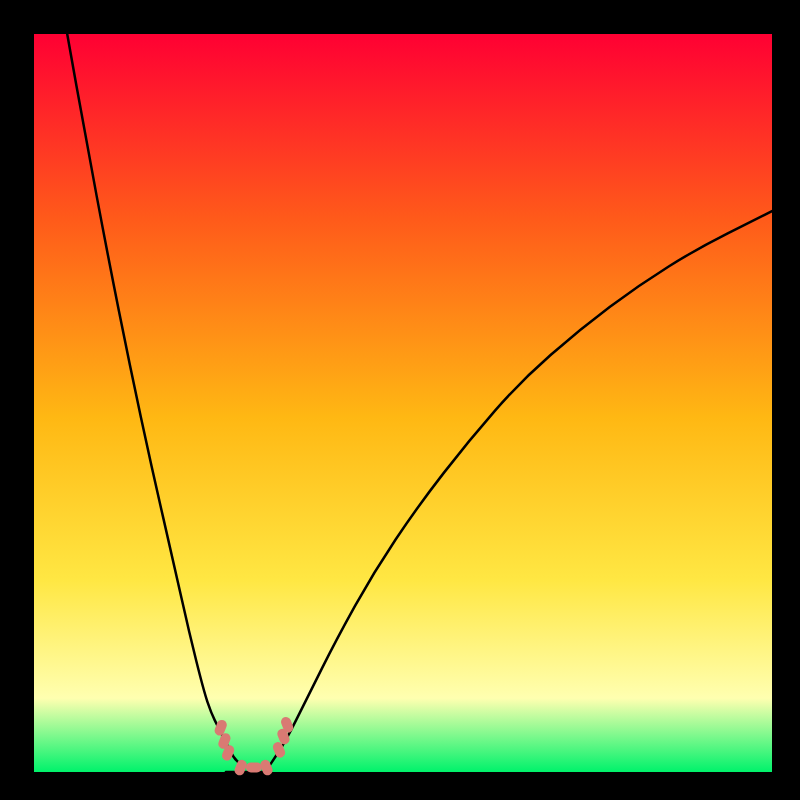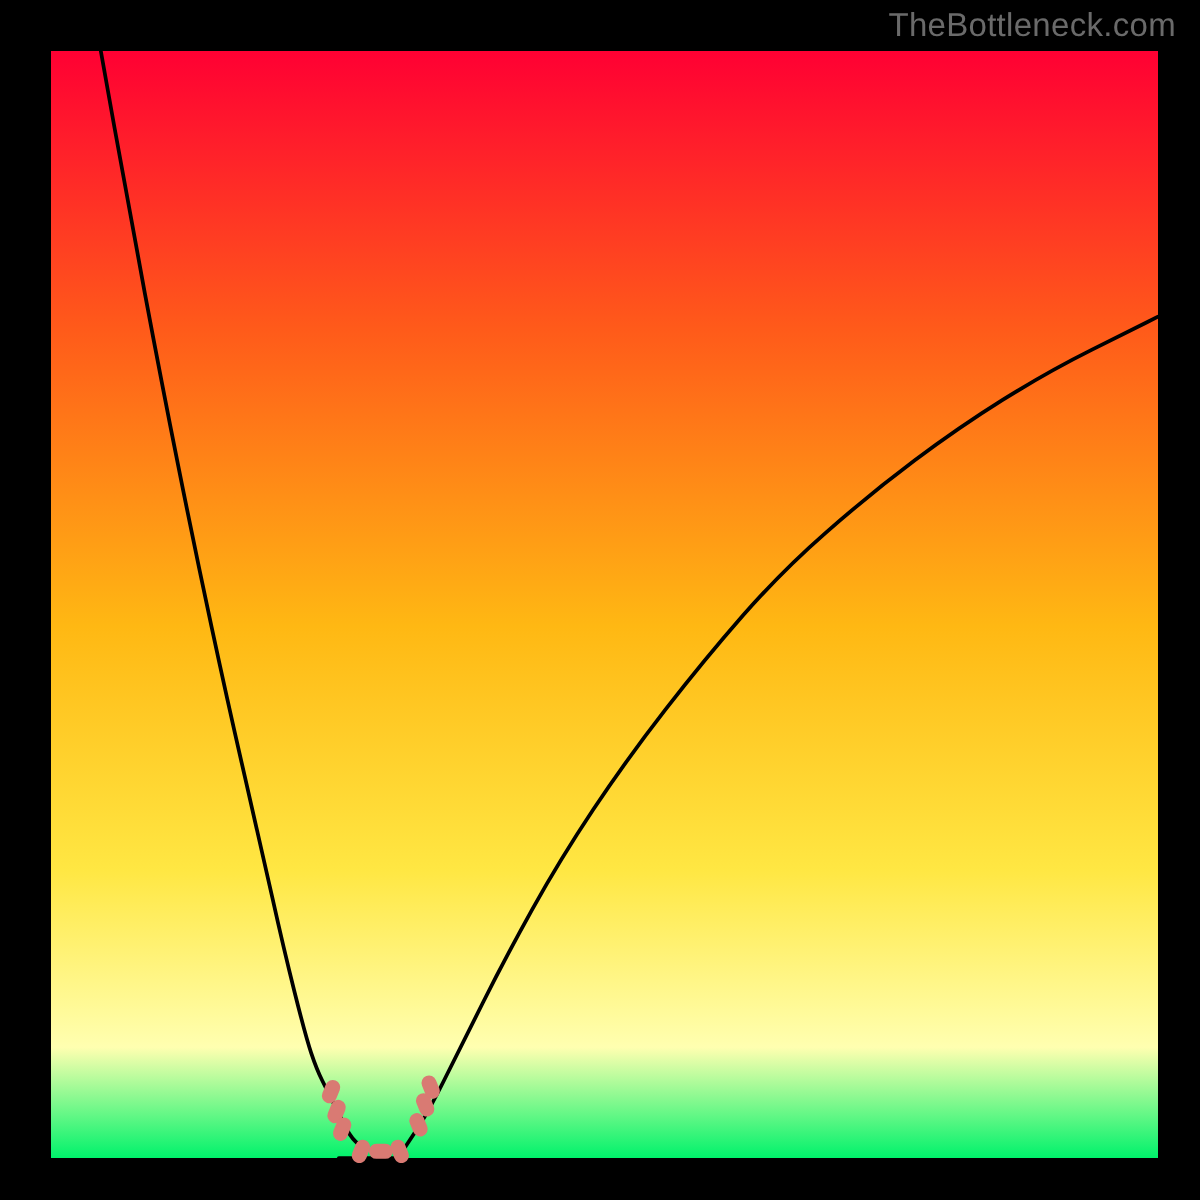--- a/index.html
+++ b/index.html
@@ -31,21 +31,20 @@
     top: 0;
     width: 800px;
     height: 800px;
     z-index: 10;
   }
 </style>
 </head>
 <body>
 
 <div class="wrap">
-  <div class="watermark">TheBottleneck.com</div>
 
   <svg class="plot" viewBox="0 0 800 800">
     <defs>
       <linearGradient id="bgGrad" x1="0" y1="0" x2="0" y2="1">
         <stop offset="0" stop-color="#ff0033"></stop>
         <stop offset="0.25" stop-color="#ff5a1a"></stop>
         <stop offset="0.52" stop-color="#ffb813"></stop>
         <stop offset="0.74" stop-color="#ffe743"></stop>
         <stop offset="0.90" stop-color="#ffffb0"></stop>
         <stop offset="1" stop-color="#00f26b"></stop>

